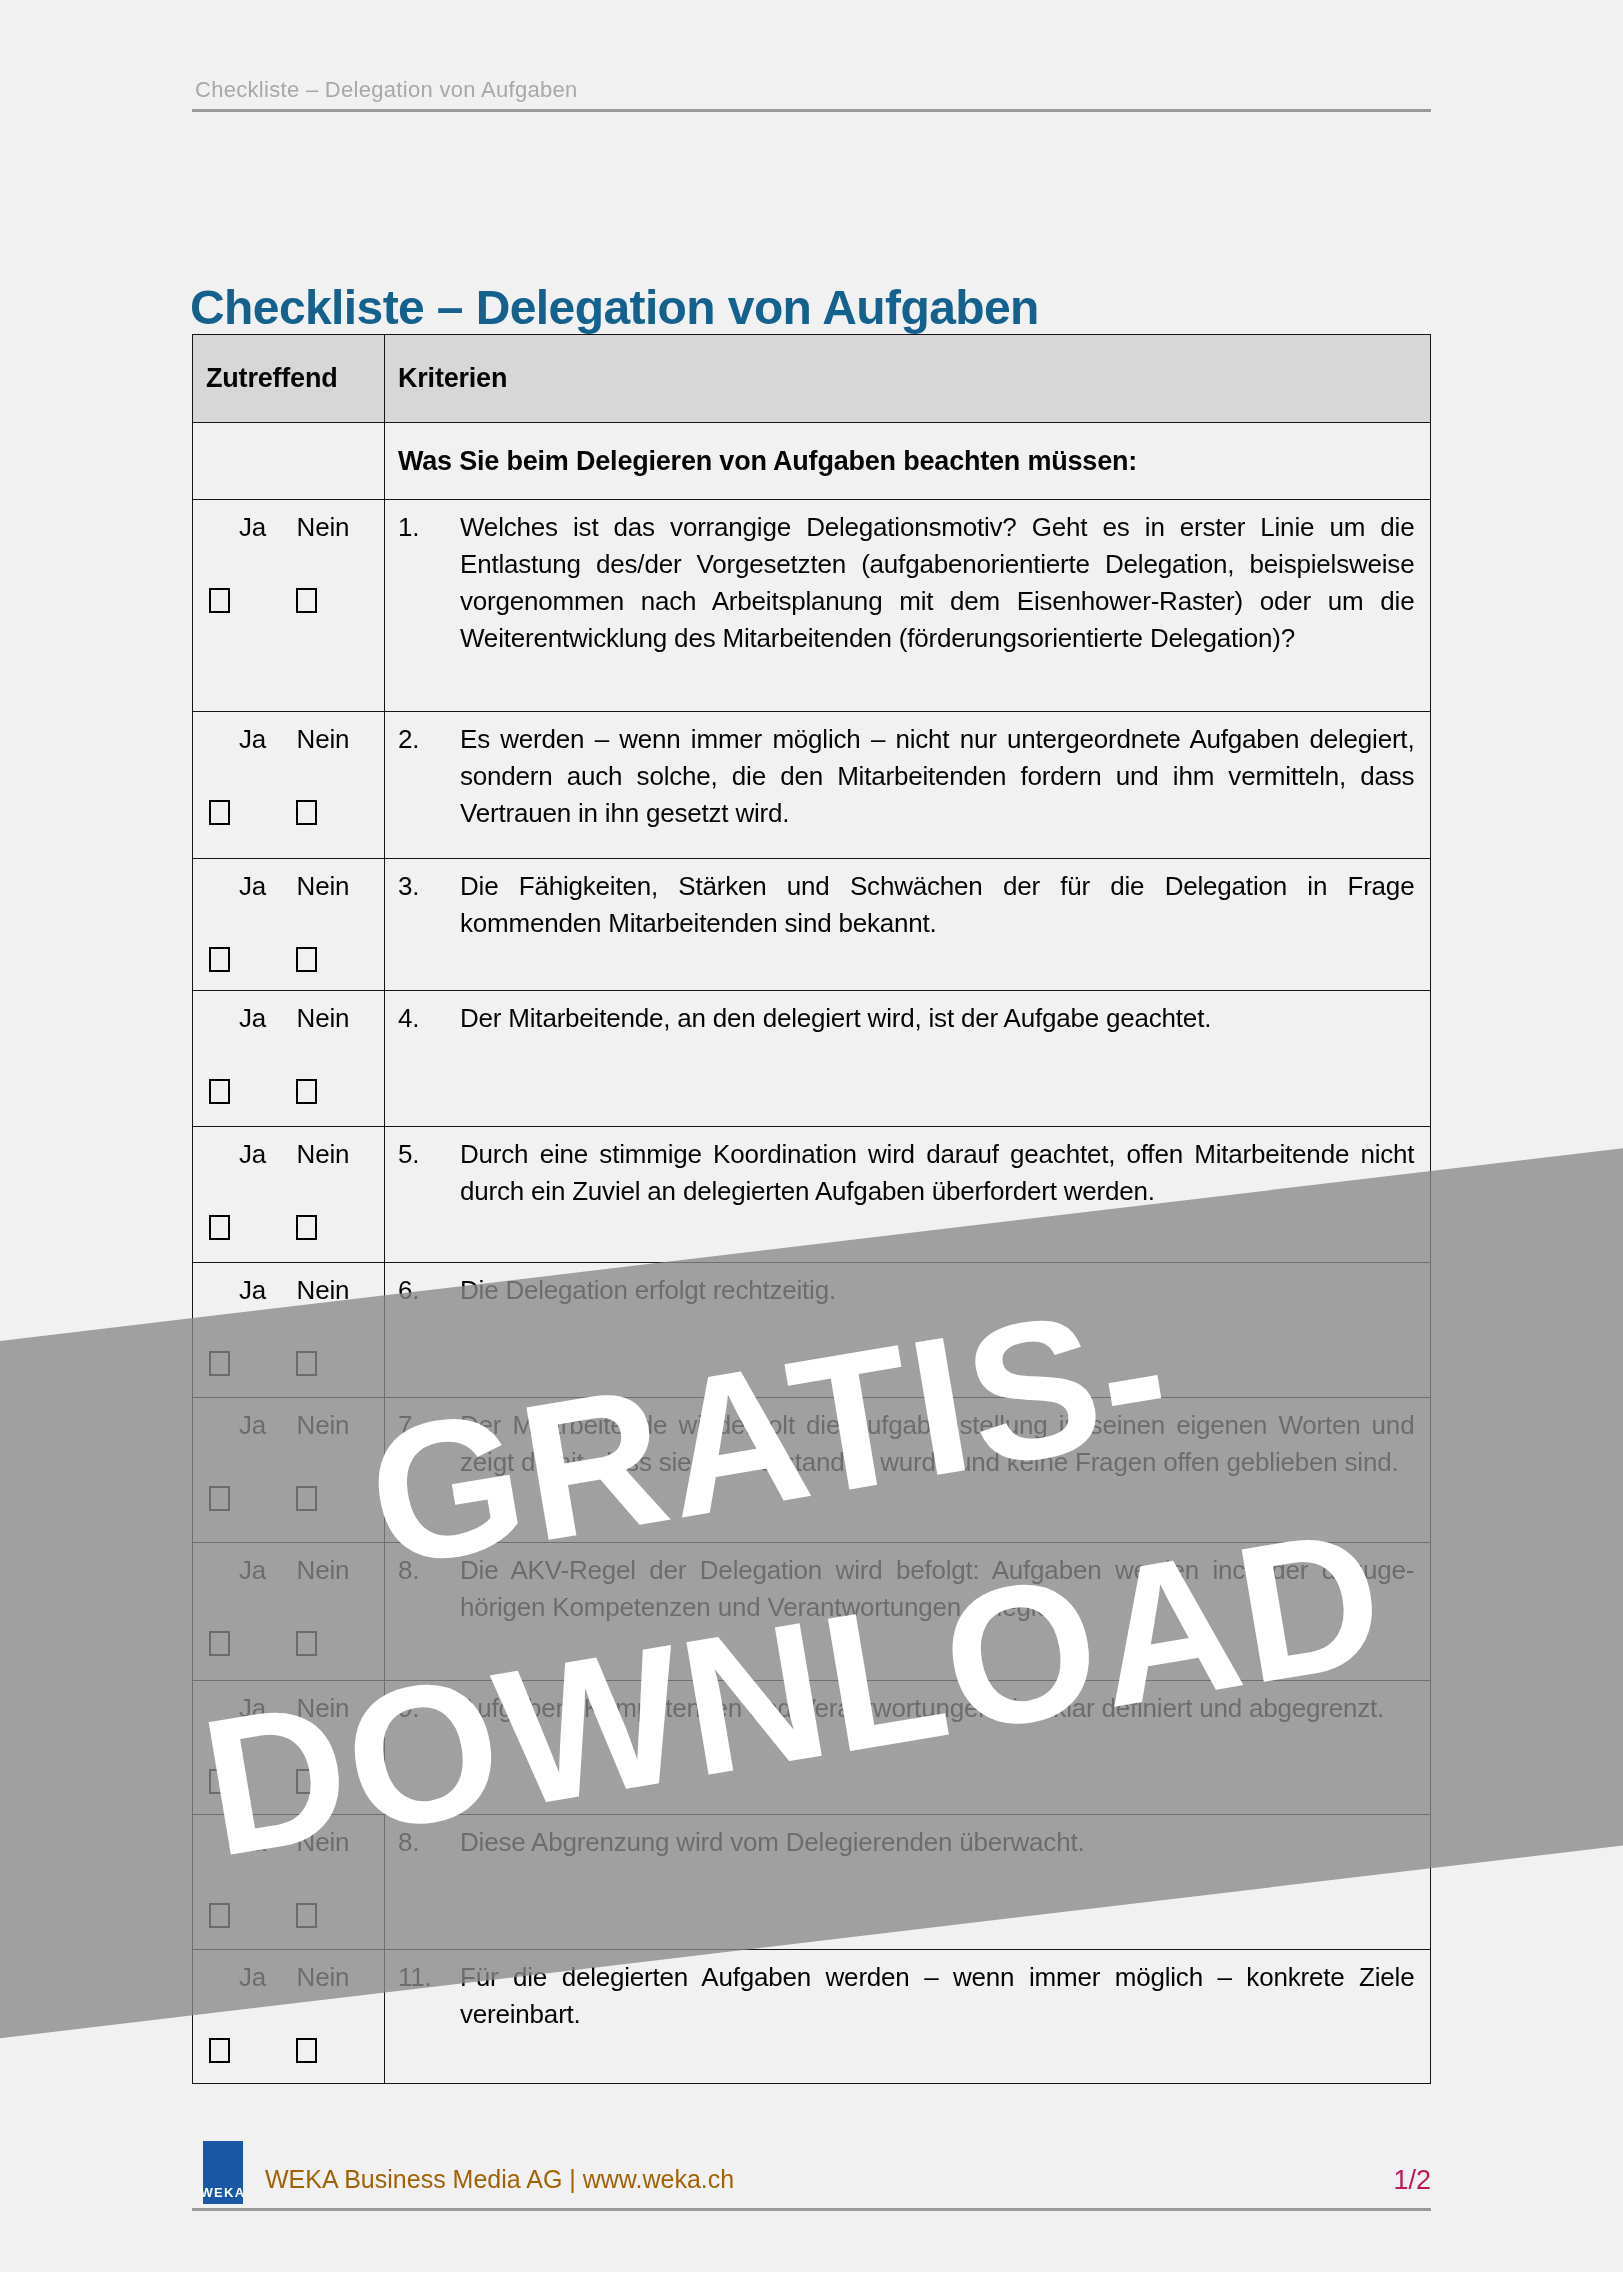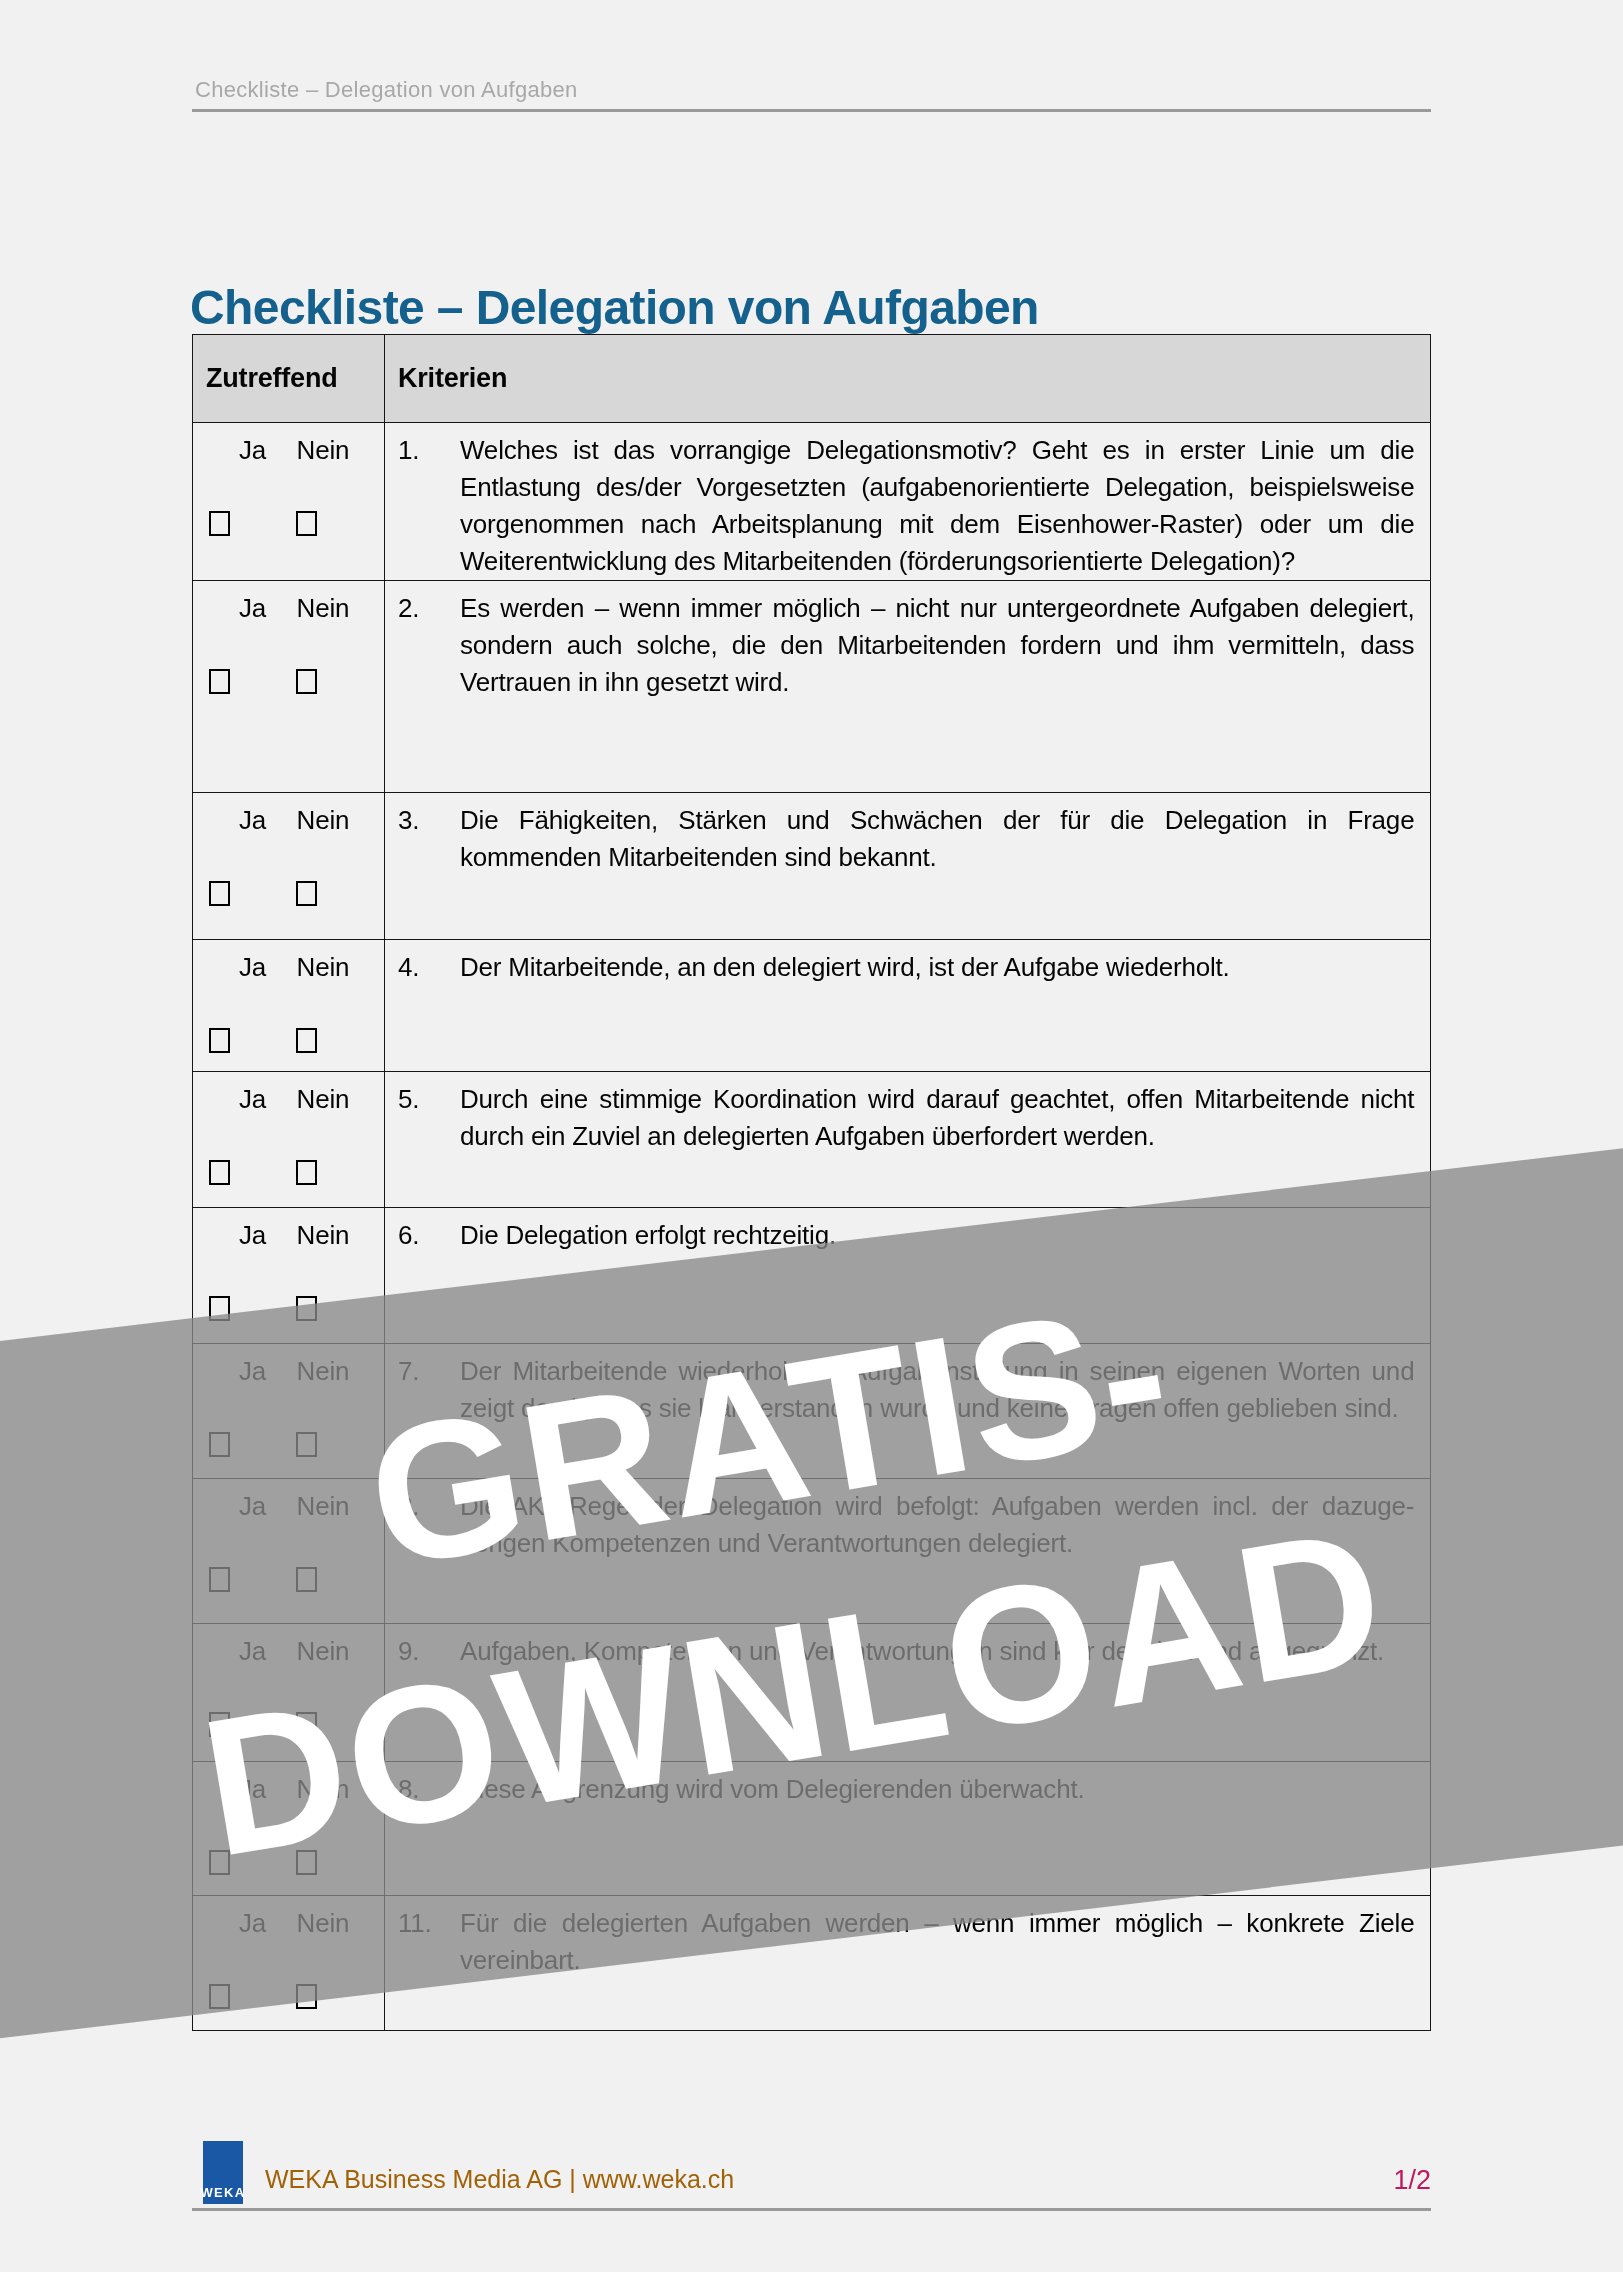--- a/index.html
+++ b/index.html
@@ -111,20 +111,24 @@
 
 <h1 class="doc-title">Checkliste – Delegation von Aufgaben</h1>
 
 <div class="table-wrap">
   <table class="checklist">
     <tbody id="rows">
       <tr class="hdr">
         <td class="c1">Zutreffend</td>
         <td class="c2">Kriterien</td>
       </tr>
+      <tr class="subhdr">
+        <td class="c1"></td>
+        <td class="c2"><span class="section-heading">Was Sie beim Delegieren von Aufgaben beachten müssen:</span></td>
+      </tr>
 
   <tr>
     <td class="c1">
       <div class="yn">
         <span class="ja">Ja</span>
         <span class="nein">Nein</span>
       </div>
       <div class="boxes">
         <span class="slot"><span class="cb"></span></span>
         <span class="slot"><span class="cb"></span></span>
@@ -183,21 +187,21 @@
         <span class="nein">Nein</span>
       </div>
       <div class="boxes">
         <span class="slot"><span class="cb"></span></span>
         <span class="slot"><span class="cb"></span></span>
       </div>
     </td>
     <td class="c2">
       <div class="crit">
         <span class="num">4.</span>
-        <span class="txt">Der Mitarbeitende, an den delegiert wird, ist der Aufgabe wiederholt.</span>
+        <span class="txt">Der Mitarbeitende, an den delegiert wird, ist der Aufgabe geachtet.</span>
       </div>
     </td>
   </tr>
 
   <tr>
     <td class="c1">
       <div class="yn">
         <span class="ja">Ja</span>
         <span class="nein">Nein</span>
       </div>

